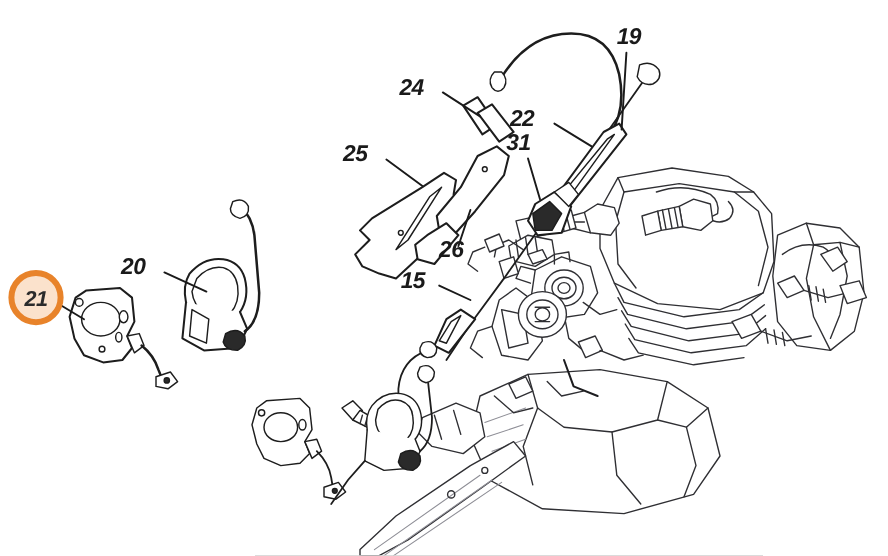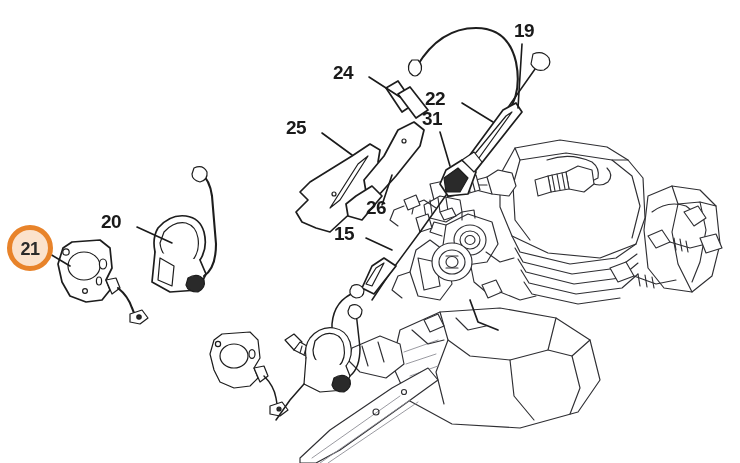--- a/index.html
+++ b/index.html
@@ -10,20 +10,21 @@
   }
   body {
     font-family: "Liberation Sans", sans-serif;
   }
   #stage {
     position: relative;
     width: 740px;
     height: 463px;
     background: #737373;
     overflow: hidden;
+    font-style: italic;
   }
   #diagram-svg {
     position: absolute;
     left: 0;
     top: 0;
     width: 740px;
     height: 463px;
   }
   .callout-label {
     font-family: "Liberation Sans", sans-serif;

